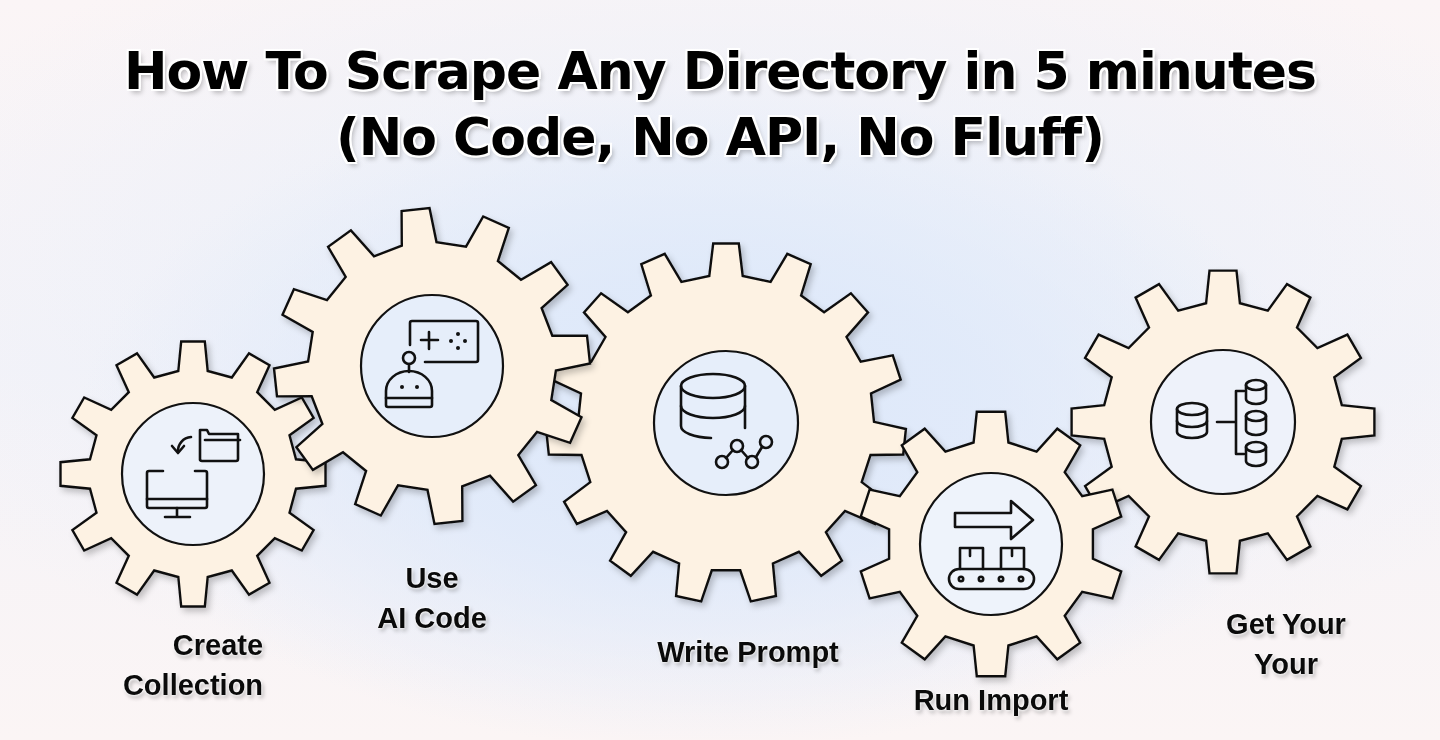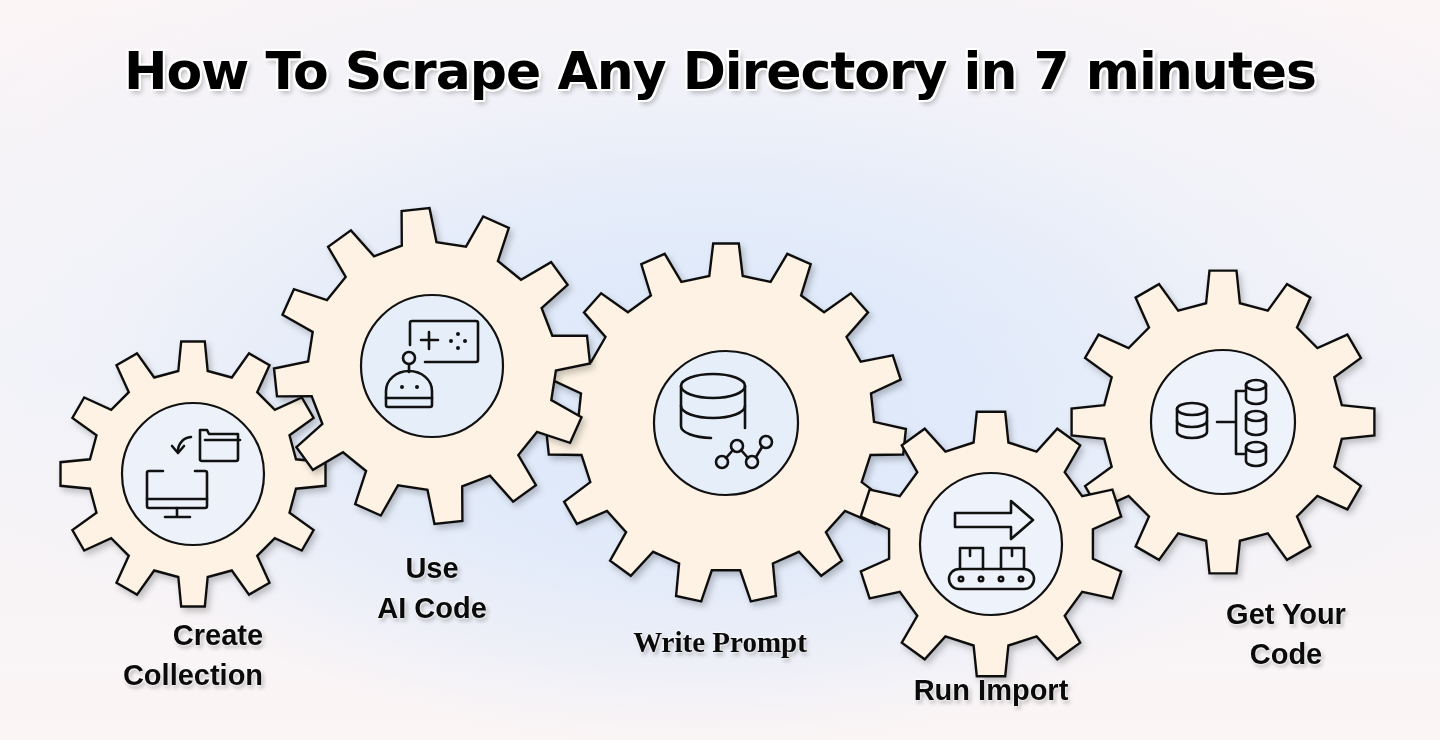--- a/index.html
+++ b/index.html
@@ -25,28 +25,30 @@
   svg.stage { position: absolute; left: 0; top: 0; }
   .gear-body { fill: #fdf2e3; stroke: #111; stroke-width: 2.4; stroke-linejoin: miter; }
   .gear-hole { fill: #e6eefa; stroke: #111; stroke-width: 2.2; }
   .icon { fill: none; stroke: #111; stroke-width: 2.6; stroke-linecap: round; stroke-linejoin: round; }
   .icon .dot { fill: #111; stroke: none; }
   .label {
     position: absolute; text-align: center; font-weight: bold; font-size: 29px; line-height: 40px;
     color: #0a0a0a; white-space: nowrap; transform: translateX(-50%);
     font-family: "Liberation Sans", "DejaVu Sans", sans-serif;
     text-shadow: 0 0 3px #fff, 0 0 3px #fff, 2px 3px 4px rgba(0,0,0,0.28);
+    margin-top: 10px;
   }
   .label span { display: block; }
 </style>
 </head>
 <body>
 
 <div class="title">
-  <div>How To Scrape Any Directory in 7 minutes</div>
+  <div>How To Scrape Any Directory in 5 minutes</div>
+  <div>(No Code, No API, No Fluff)</div>
 </div>
 
 <svg class="stage" width="1440" height="740" viewBox="0 0 1440 740">
   <defs>
     <filter id="gshadow" x="-20%" y="-20%" width="140%" height="140%">
       <feDropShadow dx="3" dy="4" stdDeviation="3" flood-color="#000" flood-opacity="0.22"></feDropShadow>
     </filter>
   </defs>
 
   <g>
@@ -132,22 +134,22 @@
 </svg>
 
 <div class="label" style="left: 193px; top: 615px; text-align: right;">
   <span>Create</span>
   <span>Collection</span>
 </div>
 <div class="label" style="left: 432px; top: 548px;">
   <span>Use</span>
   <span>AI Code</span>
 </div>
-<div class="label" style="left: 720px; top: 622px; font-family: Liberation Serif, serif;">
+<div class="label" style="left: 748px; top: 622px;">
   <span>Write Prompt</span>
 </div>
 <div class="label" style="left: 991px; top: 670px;">
   <span>Run Import</span>
 </div>
 <div class="label" style="left: 1286px; top: 594px;">
   <span>Get Your</span>
-  <span>Code</span>
+  <span>Your</span>
 </div>
 
 </body></html>

